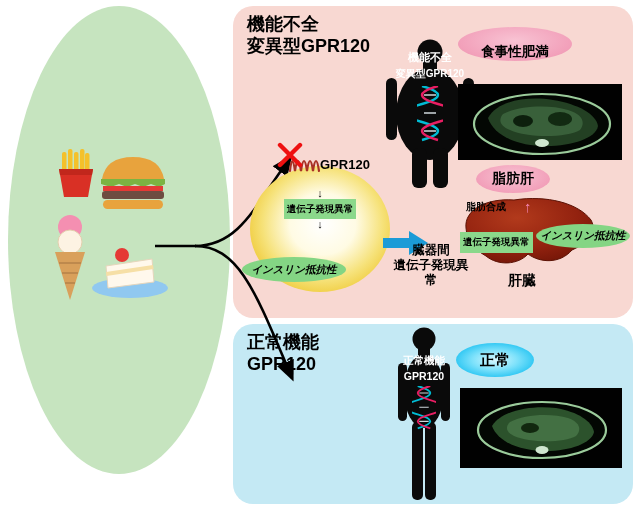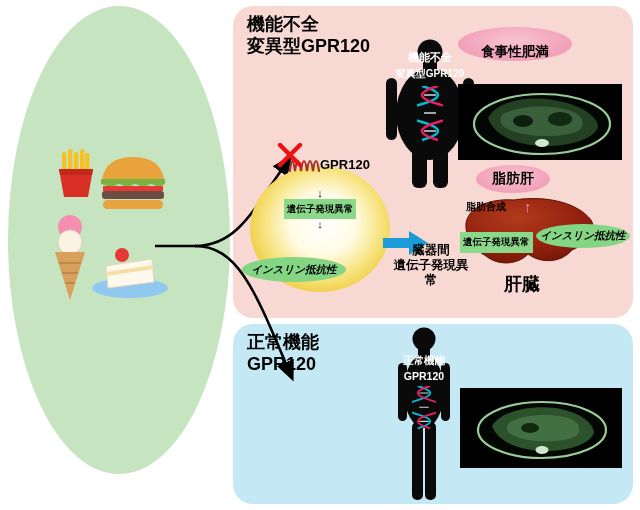--- a/index.html
+++ b/index.html
@@ -55,21 +55,21 @@
   #cell-label{left:270px;top:291px;width:100px;font-size:14px;font-weight:bold;text-align:center;}
 
   
   #crosstalk-text{left:390px;top:243px;width:82px;text-align:center;font-size:12.5px;font-weight:bold;line-height:15px;}
 
   
   #synthesis-row{left:466px;top:200px;display:flex;align-items:center;gap:18px;}
   #synthesis-label{font-size:10px;font-weight:bold;color:#000;}
   #synthesis-arrow{font-size:15px;font-weight:bold;color:#f585b4;line-height:14px;}
   #liver-gene-box{left:460px;top:231px;}
-  #liver-label{left:492px;top:272px;width:60px;font-size:18px;font-weight:bold;text-align:center;}
+  #liver-label{left:492px;top:272px;width:60px;font-size:14px;font-weight:bold;text-align:center;}
 </style>
 </head>
 <body>
 
 <div class="canvas">
 
   <div class="abs" id="green-blob"></div>
   <div class="panel" id="panel-mutant"></div>
   <div class="panel" id="panel-normal"></div>
 
@@ -222,20 +222,23 @@
     </g>
   </svg>
   <div class="fig-text" id="fig2-text1">正常機能</div>
   <div class="fig-text" id="fig2-text2">GPR120</div>
   <svg class="abs" style="left:412px;top:386px" width="24" height="44" viewBox="0 0 26 56">
     <path d="M7,9 H19 M7,27 H19 M7,45 H19" stroke="#cfd8dc" stroke-width="1.4"></path>
     <path d="M5,0 Q37,9 5,18 Q-27,27 5,36 Q37,45 5,54" fill="none" stroke="#00bcd4" stroke-width="2.4"></path>
     <path d="M21,0 Q-11,9 21,18 Q53,27 21,36 Q-11,45 21,54" fill="none" stroke="#e91e63" stroke-width="2.4"></path>
   </svg>
 
+  <div class="abs ctr" id="normal-badge">
+    <span>正常</span>
+  </div>
 
   <svg class="abs" style="left:460px;top:388px" width="162" height="80" viewBox="0 0 162 80">
     <rect width="162" height="80" fill="#010101"></rect>
     <ellipse cx="82" cy="42" rx="64" ry="28" fill="#030703" stroke="#9bcb9b" stroke-width="2.2"></ellipse>
     <path d="M32,38 C42,22 72,17 96,20 C118,24 132,33 134,44 C132,55 110,63 86,63 C60,63 38,54 32,38 Z" fill="#2c522c"></path>
     <path d="M50,34 C64,26 92,25 108,30 C120,34 122,42 116,48 C104,55 70,55 54,48 C46,44 45,39 50,34 Z" fill="#437043"></path>
     <ellipse cx="70" cy="40" rx="9" ry="5" fill="#12280f"></ellipse>
     <ellipse cx="82" cy="62" rx="6.5" ry="4" fill="#cfe6cf"></ellipse>
   </svg>
 

